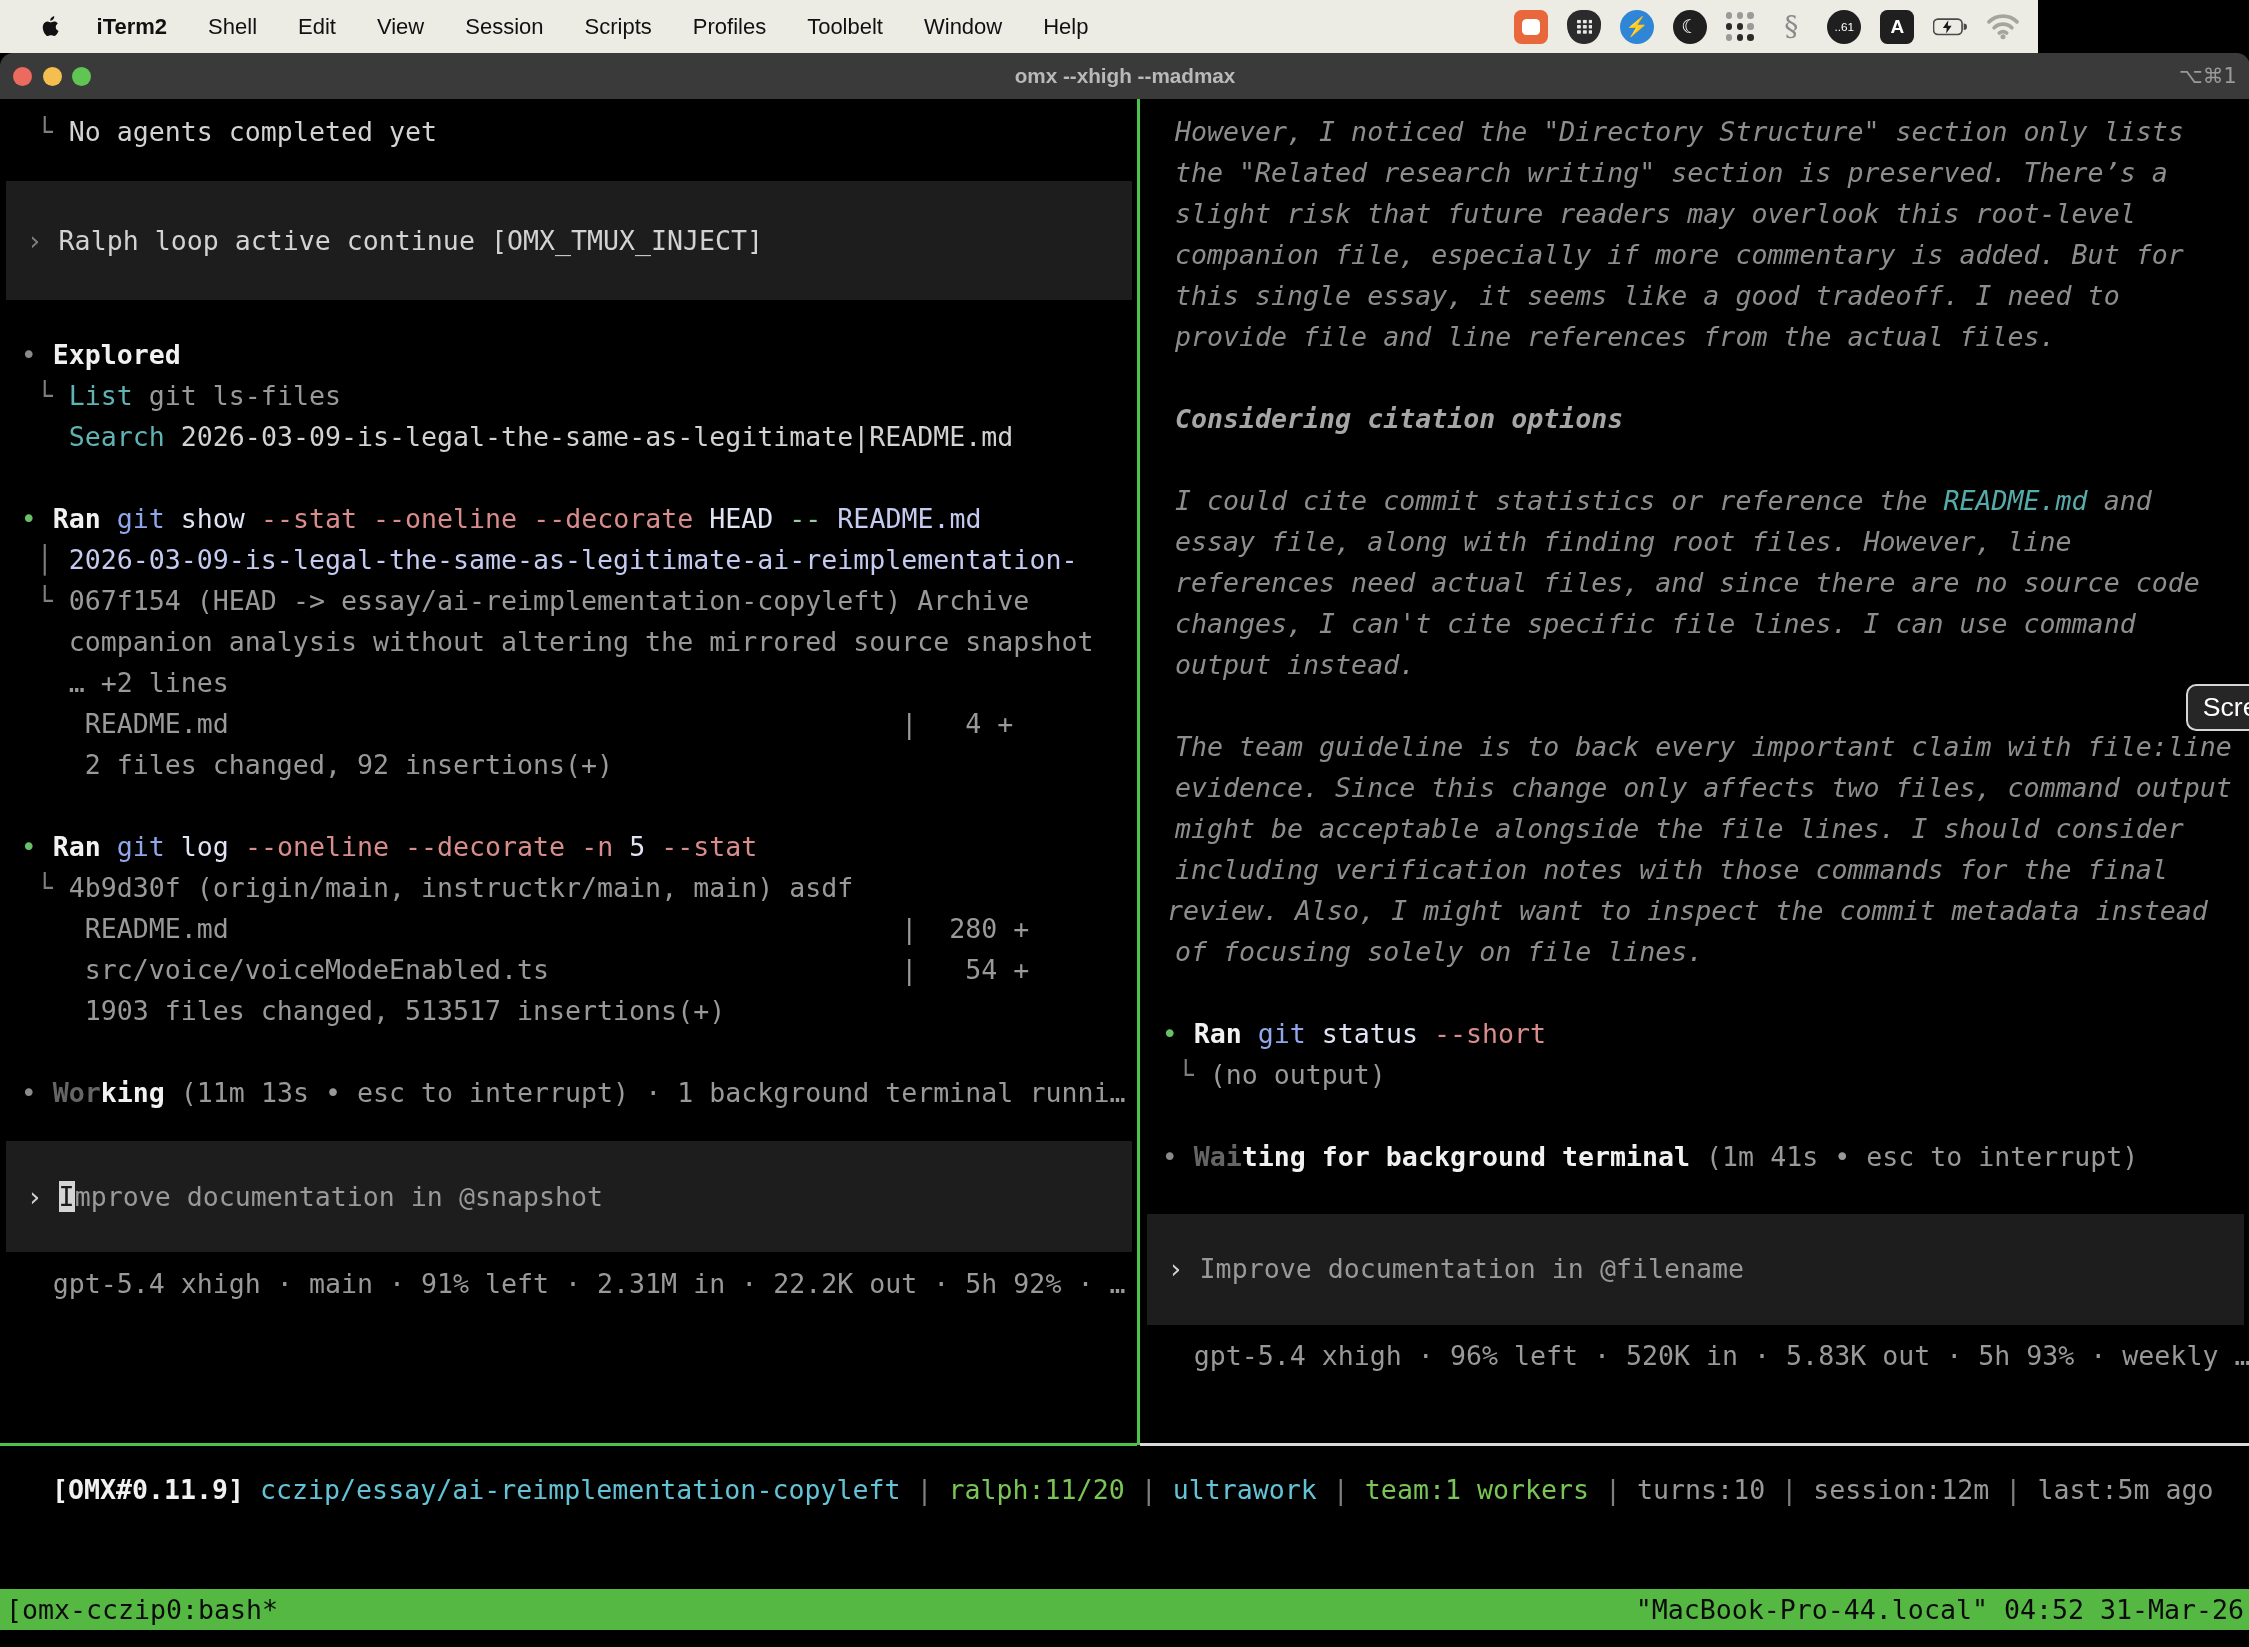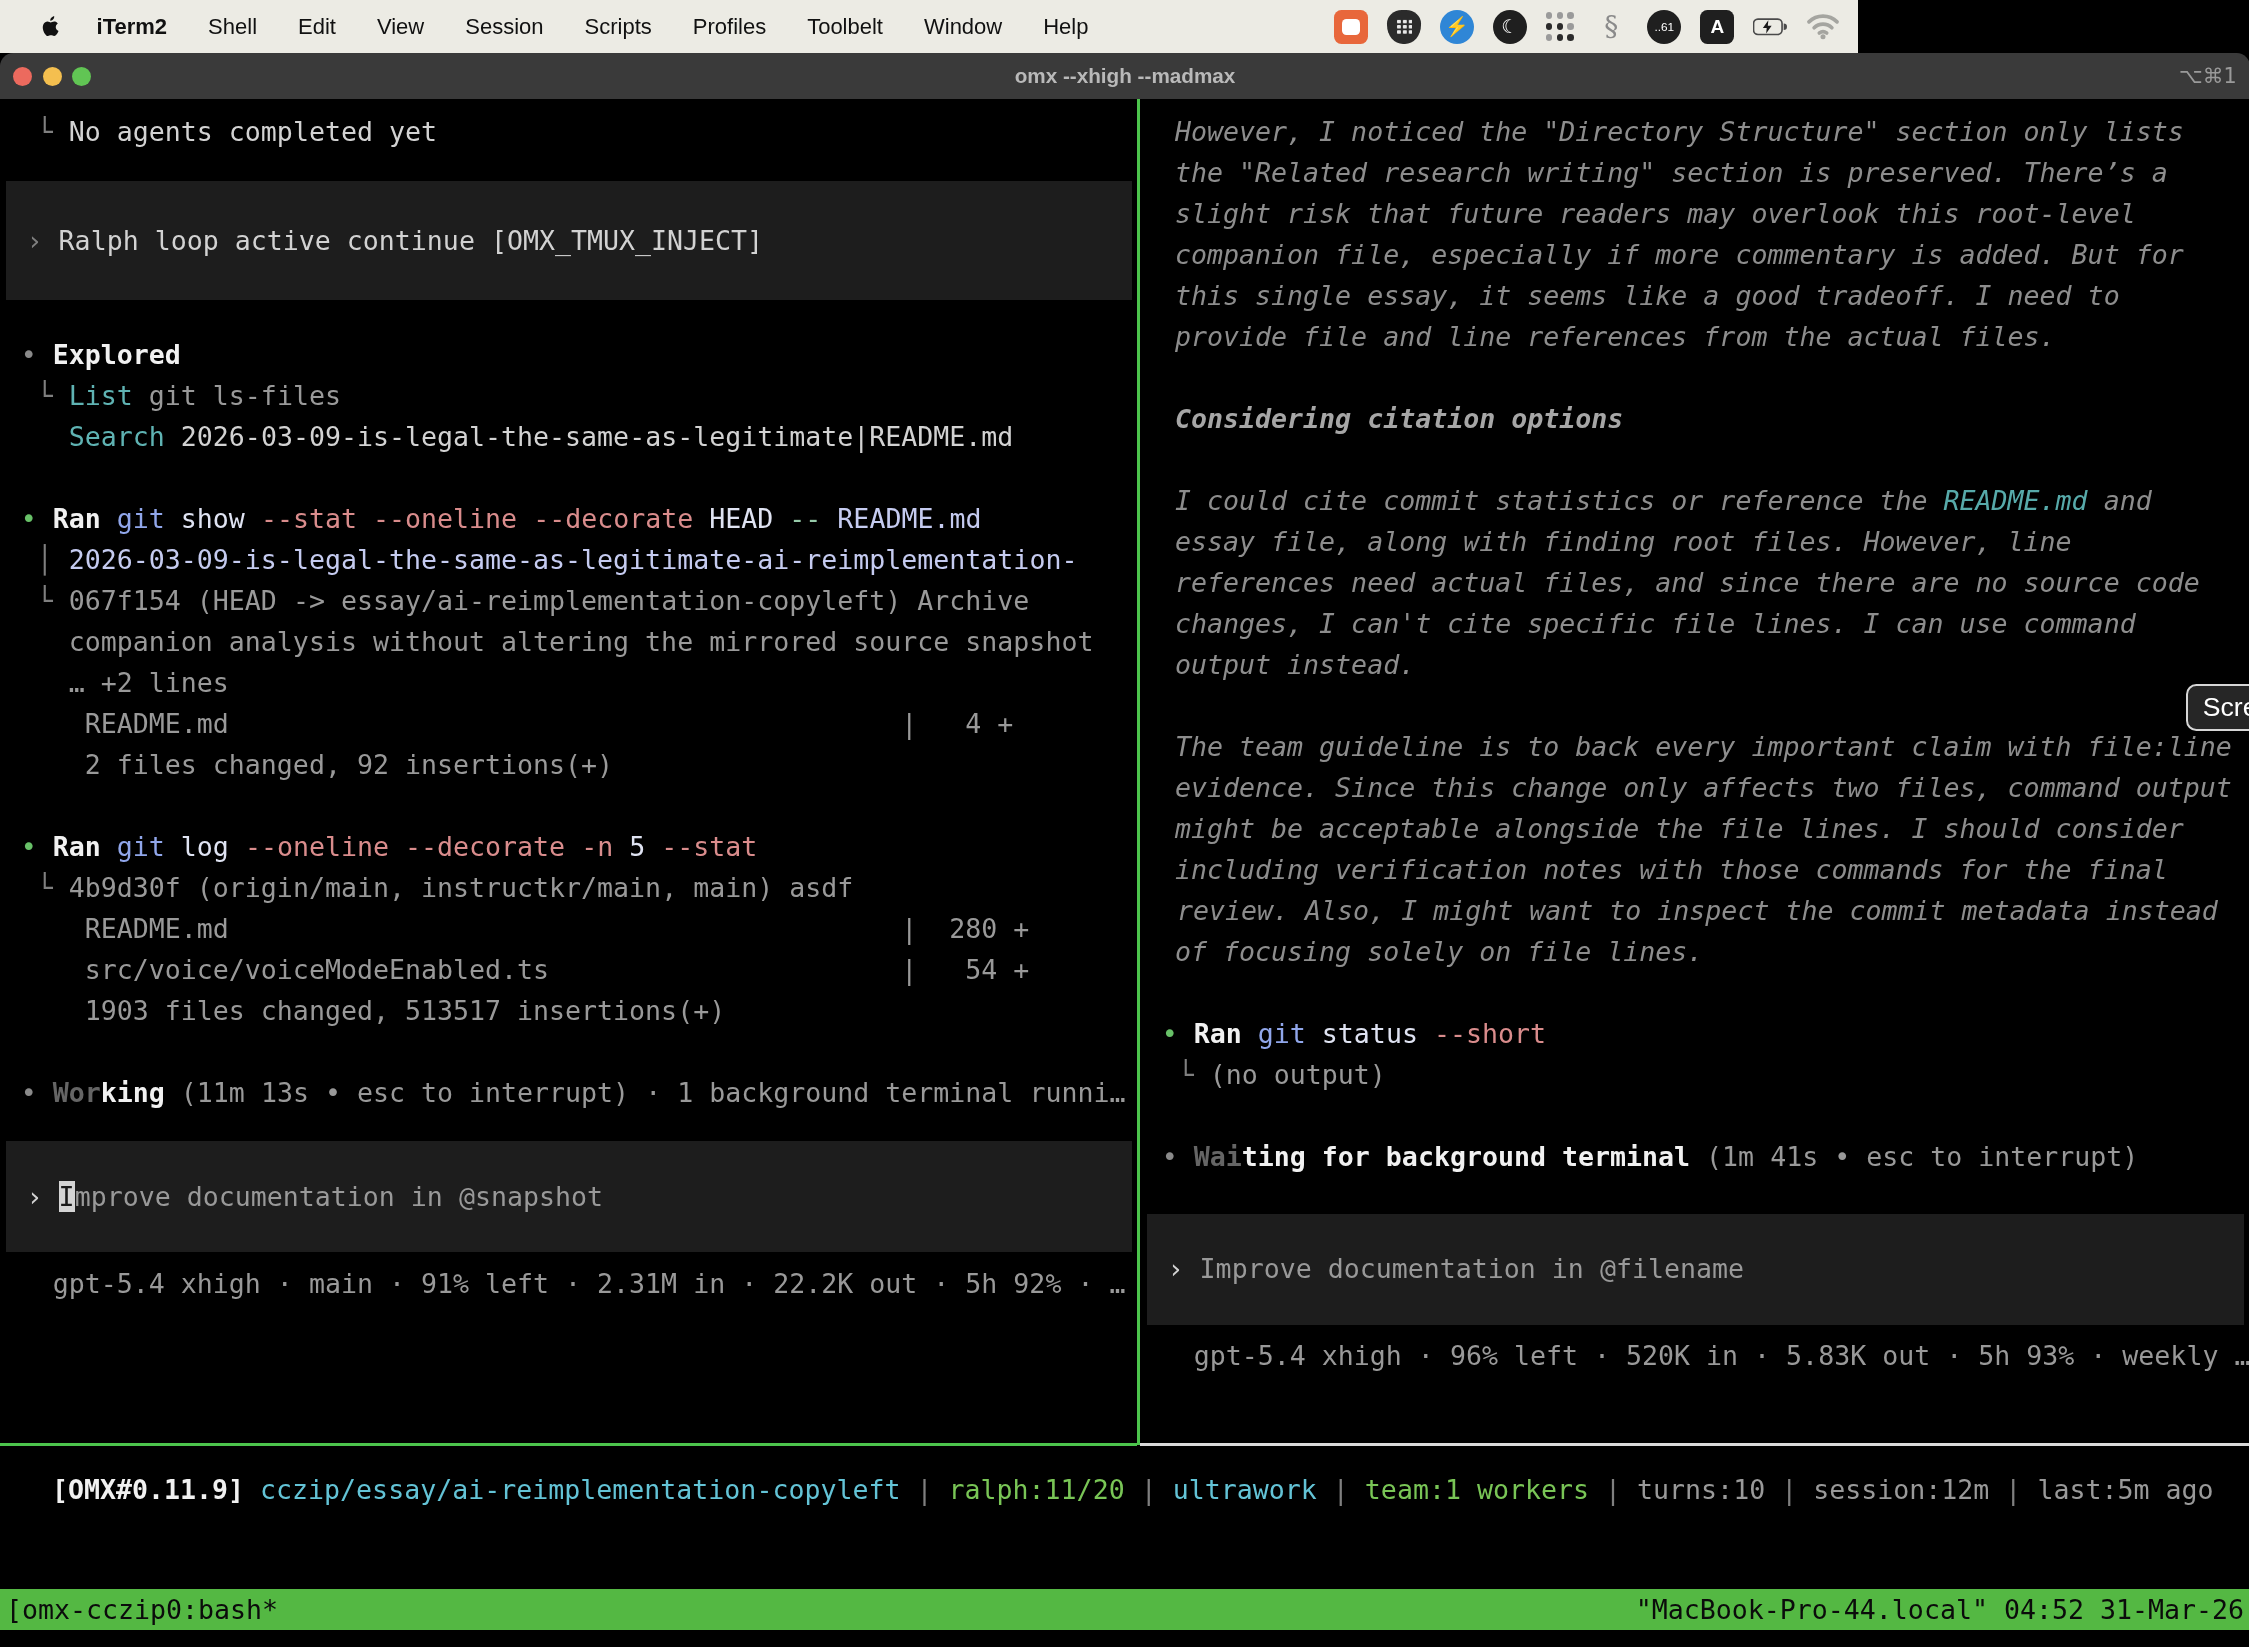--- a/index.html
+++ b/index.html
@@ -1,19 +1,19 @@
 <!DOCTYPE html>
 <html style="--menubar-bg: #ECEBE4; --titlebar-bg: #3A3A3A; --terminal-bg: #000000; --box-bg: #1D1D1D; --active-border-green: #4CC44C; --inactive-border-gray: #D9D9D9; --tmux-green: #54B843; --accent-teal: #5fb3b3; --accent-blue: #90a6ea; --accent-pink: #d98c8c; --accent-lavender: #c5cbf0; --accent-cyan: #63c3d6; --accent-green-text: #79c556; --traffic-red: #EC6A5E; --traffic-yellow: #F4BF4F; --traffic-green: #61C554;font-size:11.8px"><head>
 <meta charset="utf-8">
 <style>
   html,body{margin:0;padding:0;width:2250px;height:1648px;overflow:hidden;background:#000;}
   body{font-family:"DejaVu Sans Mono",monospace;}
 
   
-  .menubar{position:absolute;left:0;top:0;width:1858px;height:53px;background:#ECEBE4;
+  .menubar{position:absolute;left:0;top:0;width:2038px;height:53px;background:#ECEBE4;
     display:flex;align-items:center;font-family:"Liberation Sans",sans-serif;color:#111;}
   .apple{margin-left:38px;width:26.6px;height:32px;display:flex;align-items:center;}
   .menu-items{display:flex;align-items:center;margin-left:32px;gap:41px;font-size:22px;}
   .menu-items .mi{white-space:nowrap;}
   .menu-items .mi.first{font-weight:bold;}
   .statusicons{margin-left:auto;margin-right:17.7px;display:flex;align-items:center;gap:19px;}
   .sic{width:34px;height:34px;display:flex;align-items:center;justify-content:center;position:relative;}
   .ic-chat{background:#E8673B;border-radius:7.4px;}
   .ic-chat .hole{width:17.7px;height:16px;background:#fff;border-radius:4.4px;}
   .ic-shield{background:#2b2b2b;border-radius:14.8px 14.8px 16px 16px/13.3px 13.3px 19px 19px;}
@@ -217,21 +217,21 @@
         <div class="trow" style="padding-left: 34px;"><span class="c-it">I could cite commit statistics or reference the </span><span class="c-itteal">README.md</span><span class="c-it"> and</span></div>
         <div class="trow" style="padding-left: 34px;"><span class="c-it">essay file, along with finding root files. However, line</span></div>
         <div class="trow" style="padding-left: 34px;"><span class="c-it">references need actual files, and since there are no source code</span></div>
         <div class="trow" style="padding-left: 34px;"><span class="c-it">changes, I can't cite specific file lines. I can use command</span></div>
         <div class="trow" style="padding-left: 34px;"><span class="c-it">output instead.</span></div>
         <div class="trow"></div>
         <div class="trow" style="padding-left: 34px;"><span class="c-it">The team guideline is to back every important claim with file:line</span></div>
         <div class="trow" style="padding-left: 34px;"><span class="c-it">evidence. Since this change only affects two files, command output</span></div>
         <div class="trow" style="padding-left: 34px;"><span class="c-it">might be acceptable alongside the file lines. I should consider</span></div>
         <div class="trow" style="padding-left: 34px;"><span class="c-it">including verification notes with those commands for the final</span></div>
-        <div class="trow" style="padding-left: 36px;"><span class="c-it">review. Also, I might want to inspect the commit metadata instead</span></div>
+        <div class="trow" style="padding-left: 26px;"><span class="c-it">review. Also, I might want to inspect the commit metadata instead</span></div>
         <div class="trow" style="padding-left: 34px;"><span class="c-it">of focusing solely on file lines.</span></div>
         <div class="trow"></div>
         <div class="trow"><span class="c-greendot">• </span><span class="c-boldwhite">Ran</span><span class="c-gray"> </span><span class="c-blue">git</span><span class="c-white2"> status </span><span class="c-pink">--short</span></div>
         <div class="trow"><span class="c-dim"> └ </span><span class="c-gray">(no output)</span></div>
         <div class="trow"></div>
         <div class="trow"><span class="c-graydot">• </span><span class="c-dim2">Wai</span><span class="c-boldwhite">ting for background terminal</span><span class="c-gray"> (1m 41s • esc to interrupt)</span></div>
       </div>
     <div class="inbox box-input" style="margin-top:37px">
       <div style="width:100%">
           <div class="trow"><span class="c-brightgray">› </span><span class="c-gray">Improve documentation in @filename</span></div>

